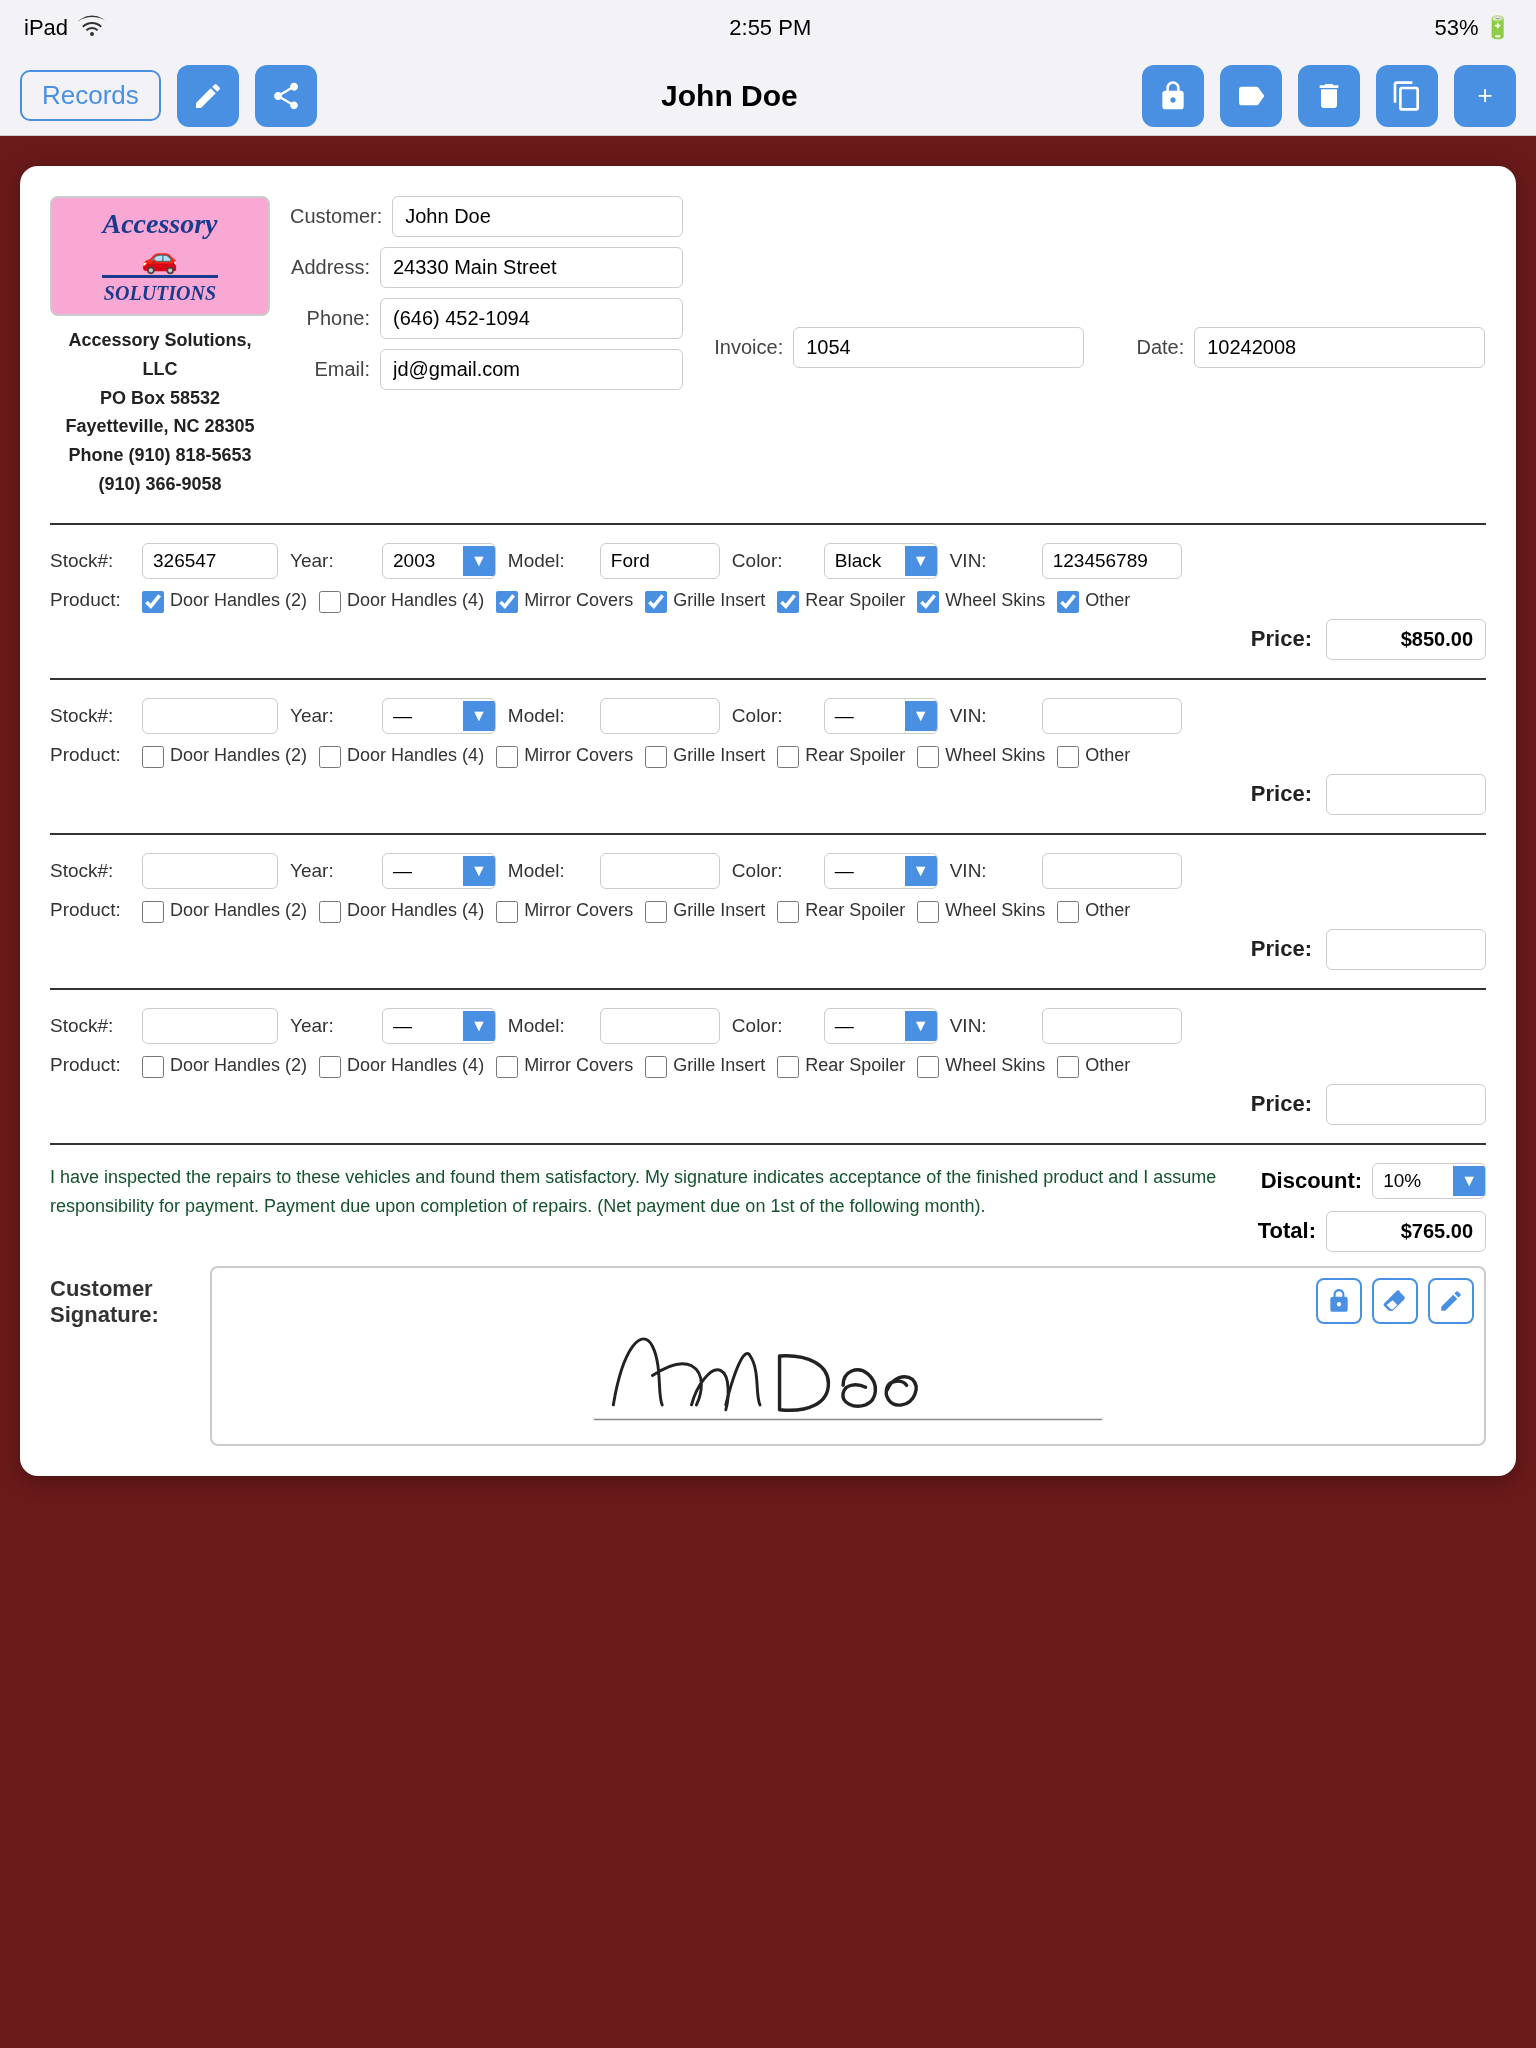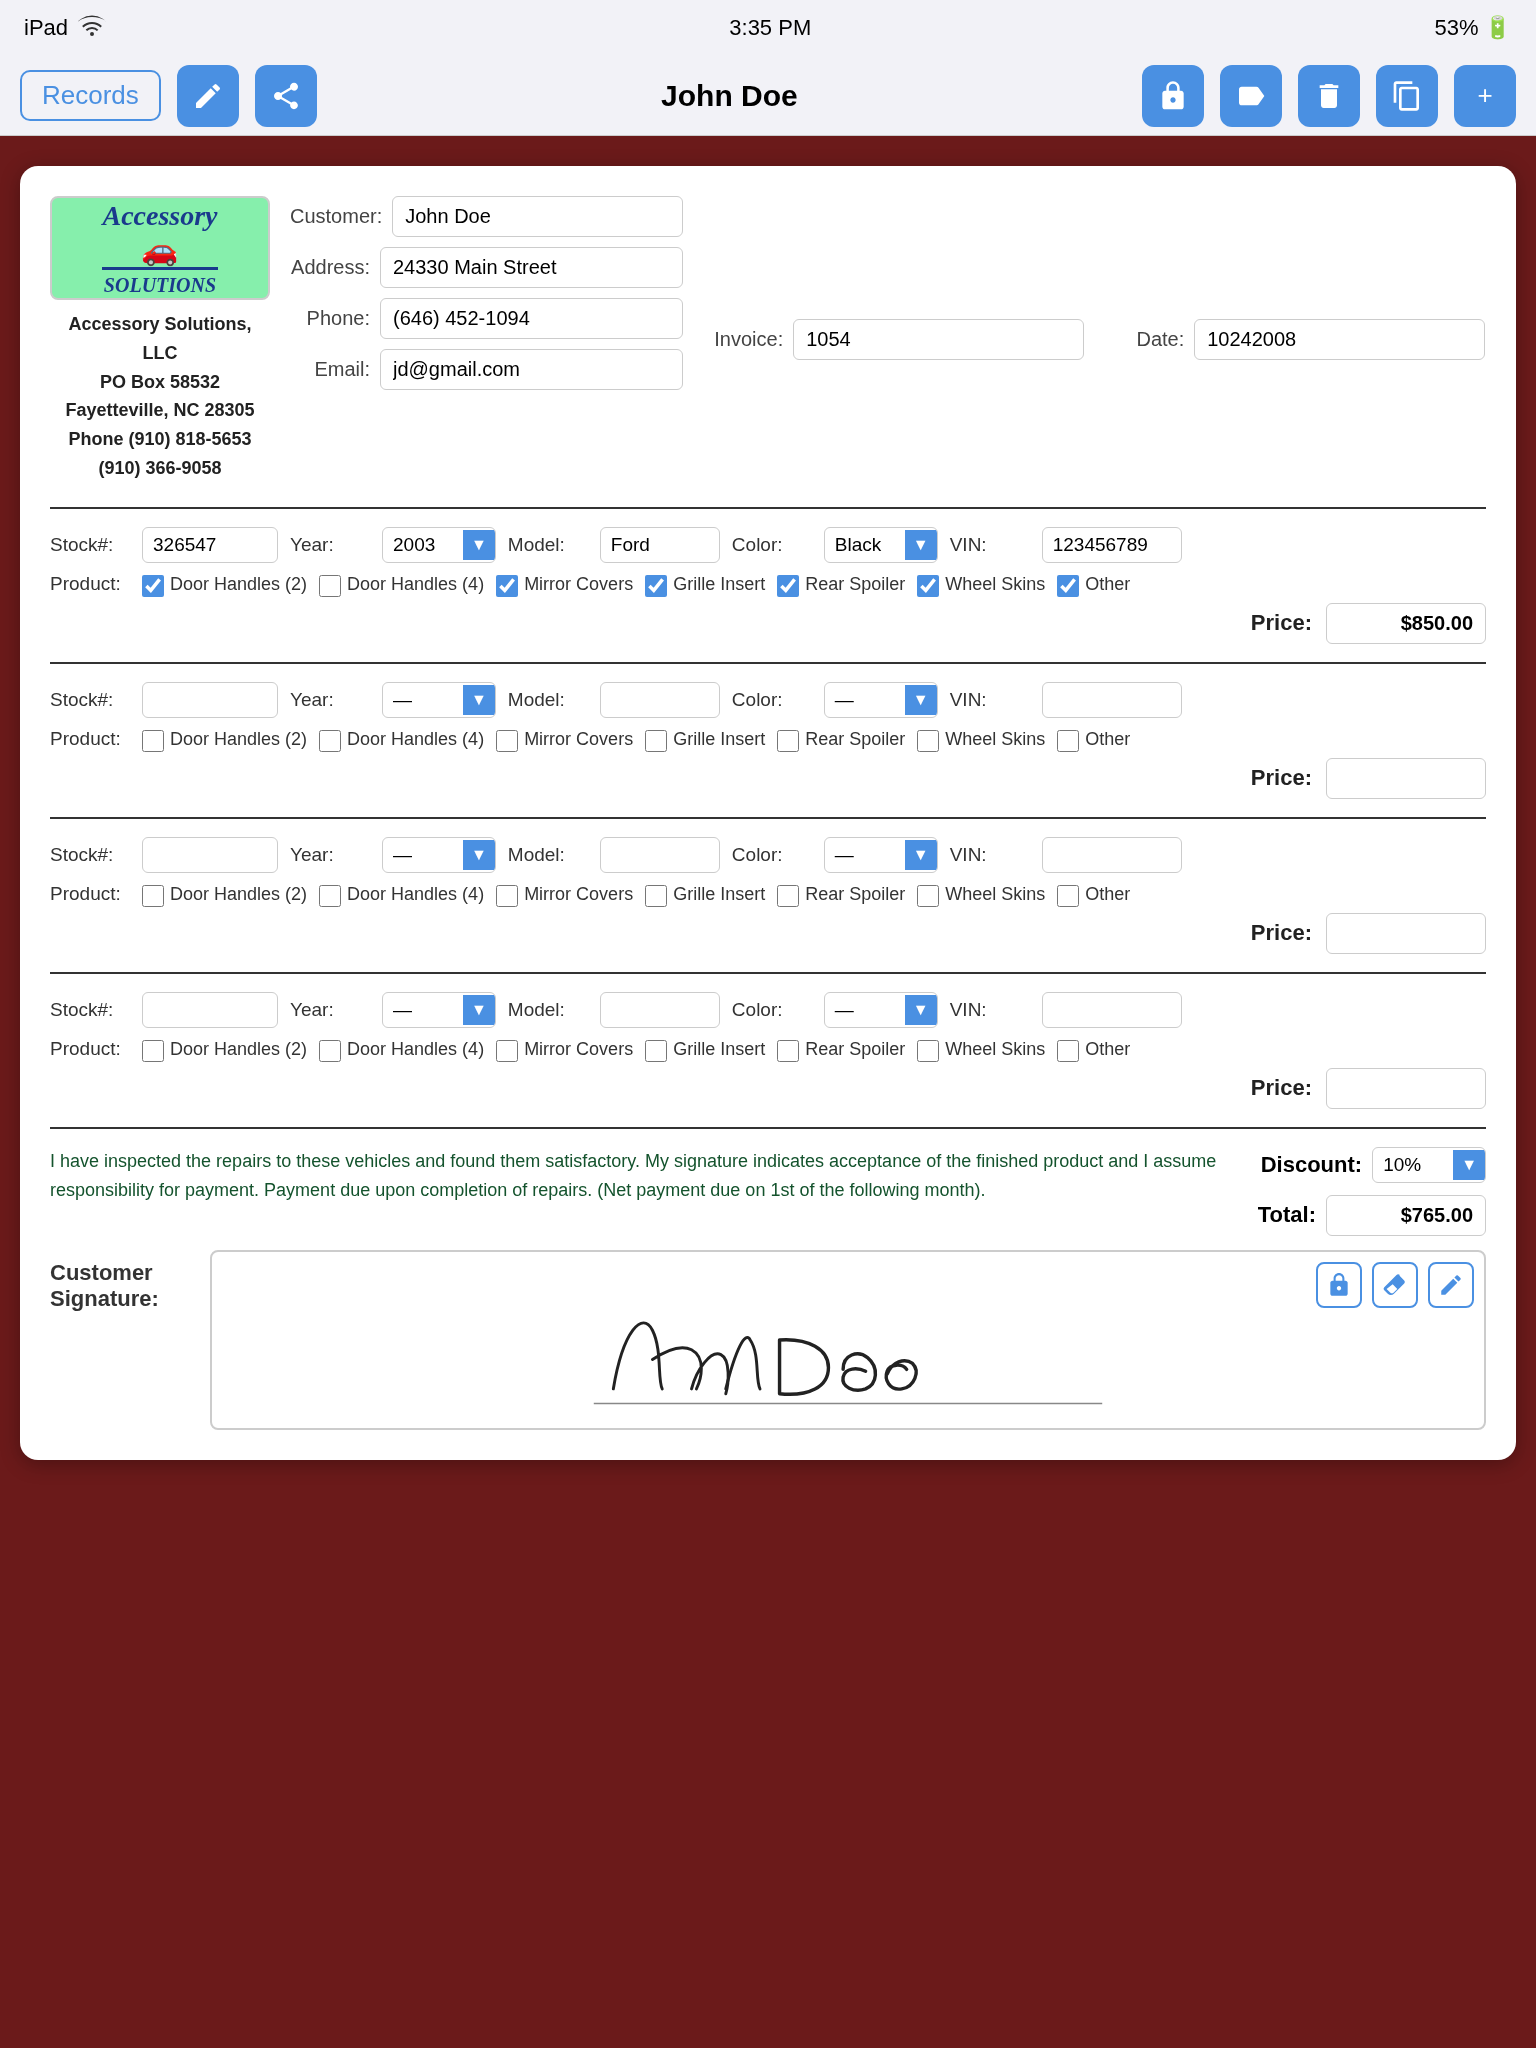--- a/index.html
+++ b/index.html
@@ -84,25 +84,25 @@
     .logo-section {
       width: 220px;
       flex-shrink: 0;
     }
     .logo-box {
       border: 2px solid #ccc;
       border-radius: 8px;
       padding: 10px;
       text-align: center;
       margin-bottom: 10px;
-      height: 104px;
+      height: 120px;
       display: flex;
       align-items: center;
       justify-content: center;
-      background: #86efac;
+      background: #f9a8d4;
     }
     .logo-car {
       color: #1a3a8c;
       font-size: 30px;
     }
     .company-info {
       font-size: 18px;
       line-height: 1.6;
       color: #222;
       font-weight: 700;
@@ -332,21 +332,21 @@
 
 <div class="status-bar">
   <div class="status-left">
     <span>iPad</span>
     <span>
       <svg width="28" height="22" viewBox="0 0 28 22">
           <path d="M14 18a2 2 0 1 1 0 4 2 2 0 0 1 0-4zm0-5a9 9 0 0 1 6.36 2.64l-1.42 1.42A7 7 0 0 0 14 15a7 7 0 0 0-4.95 2.06L7.64 15.6A9 9 0 0 1 14 13zm0-5a14 14 0 0 1 9.9 4.1L22.5 13.5A12 12 0 0 0 14 10a12 12 0 0 0-8.49 3.51L4.1 12.1A14 14 0 0 1 14 8zm0-5C21.73 3 28.57 6.27 33.45 11.55L32 13a19.9 19.9 0 0 0-36 0L-4.45 11.55C.43 6.27 6.27 3 14 3z" fill="#333"></path>
         </svg>
     </span>
   </div>
-  <div>3:35 PM</div>
+  <div>2:55 PM</div>
   <div class="status-right">
     <span>53% 🔋</span>
   </div>
 </div>
 
 <div class="toolbar">
   <div class="toolbar-left">
     <button class="btn-records">Records</button>
     <button class="btn-icon">
       <svg viewBox="0 0 24 24">

